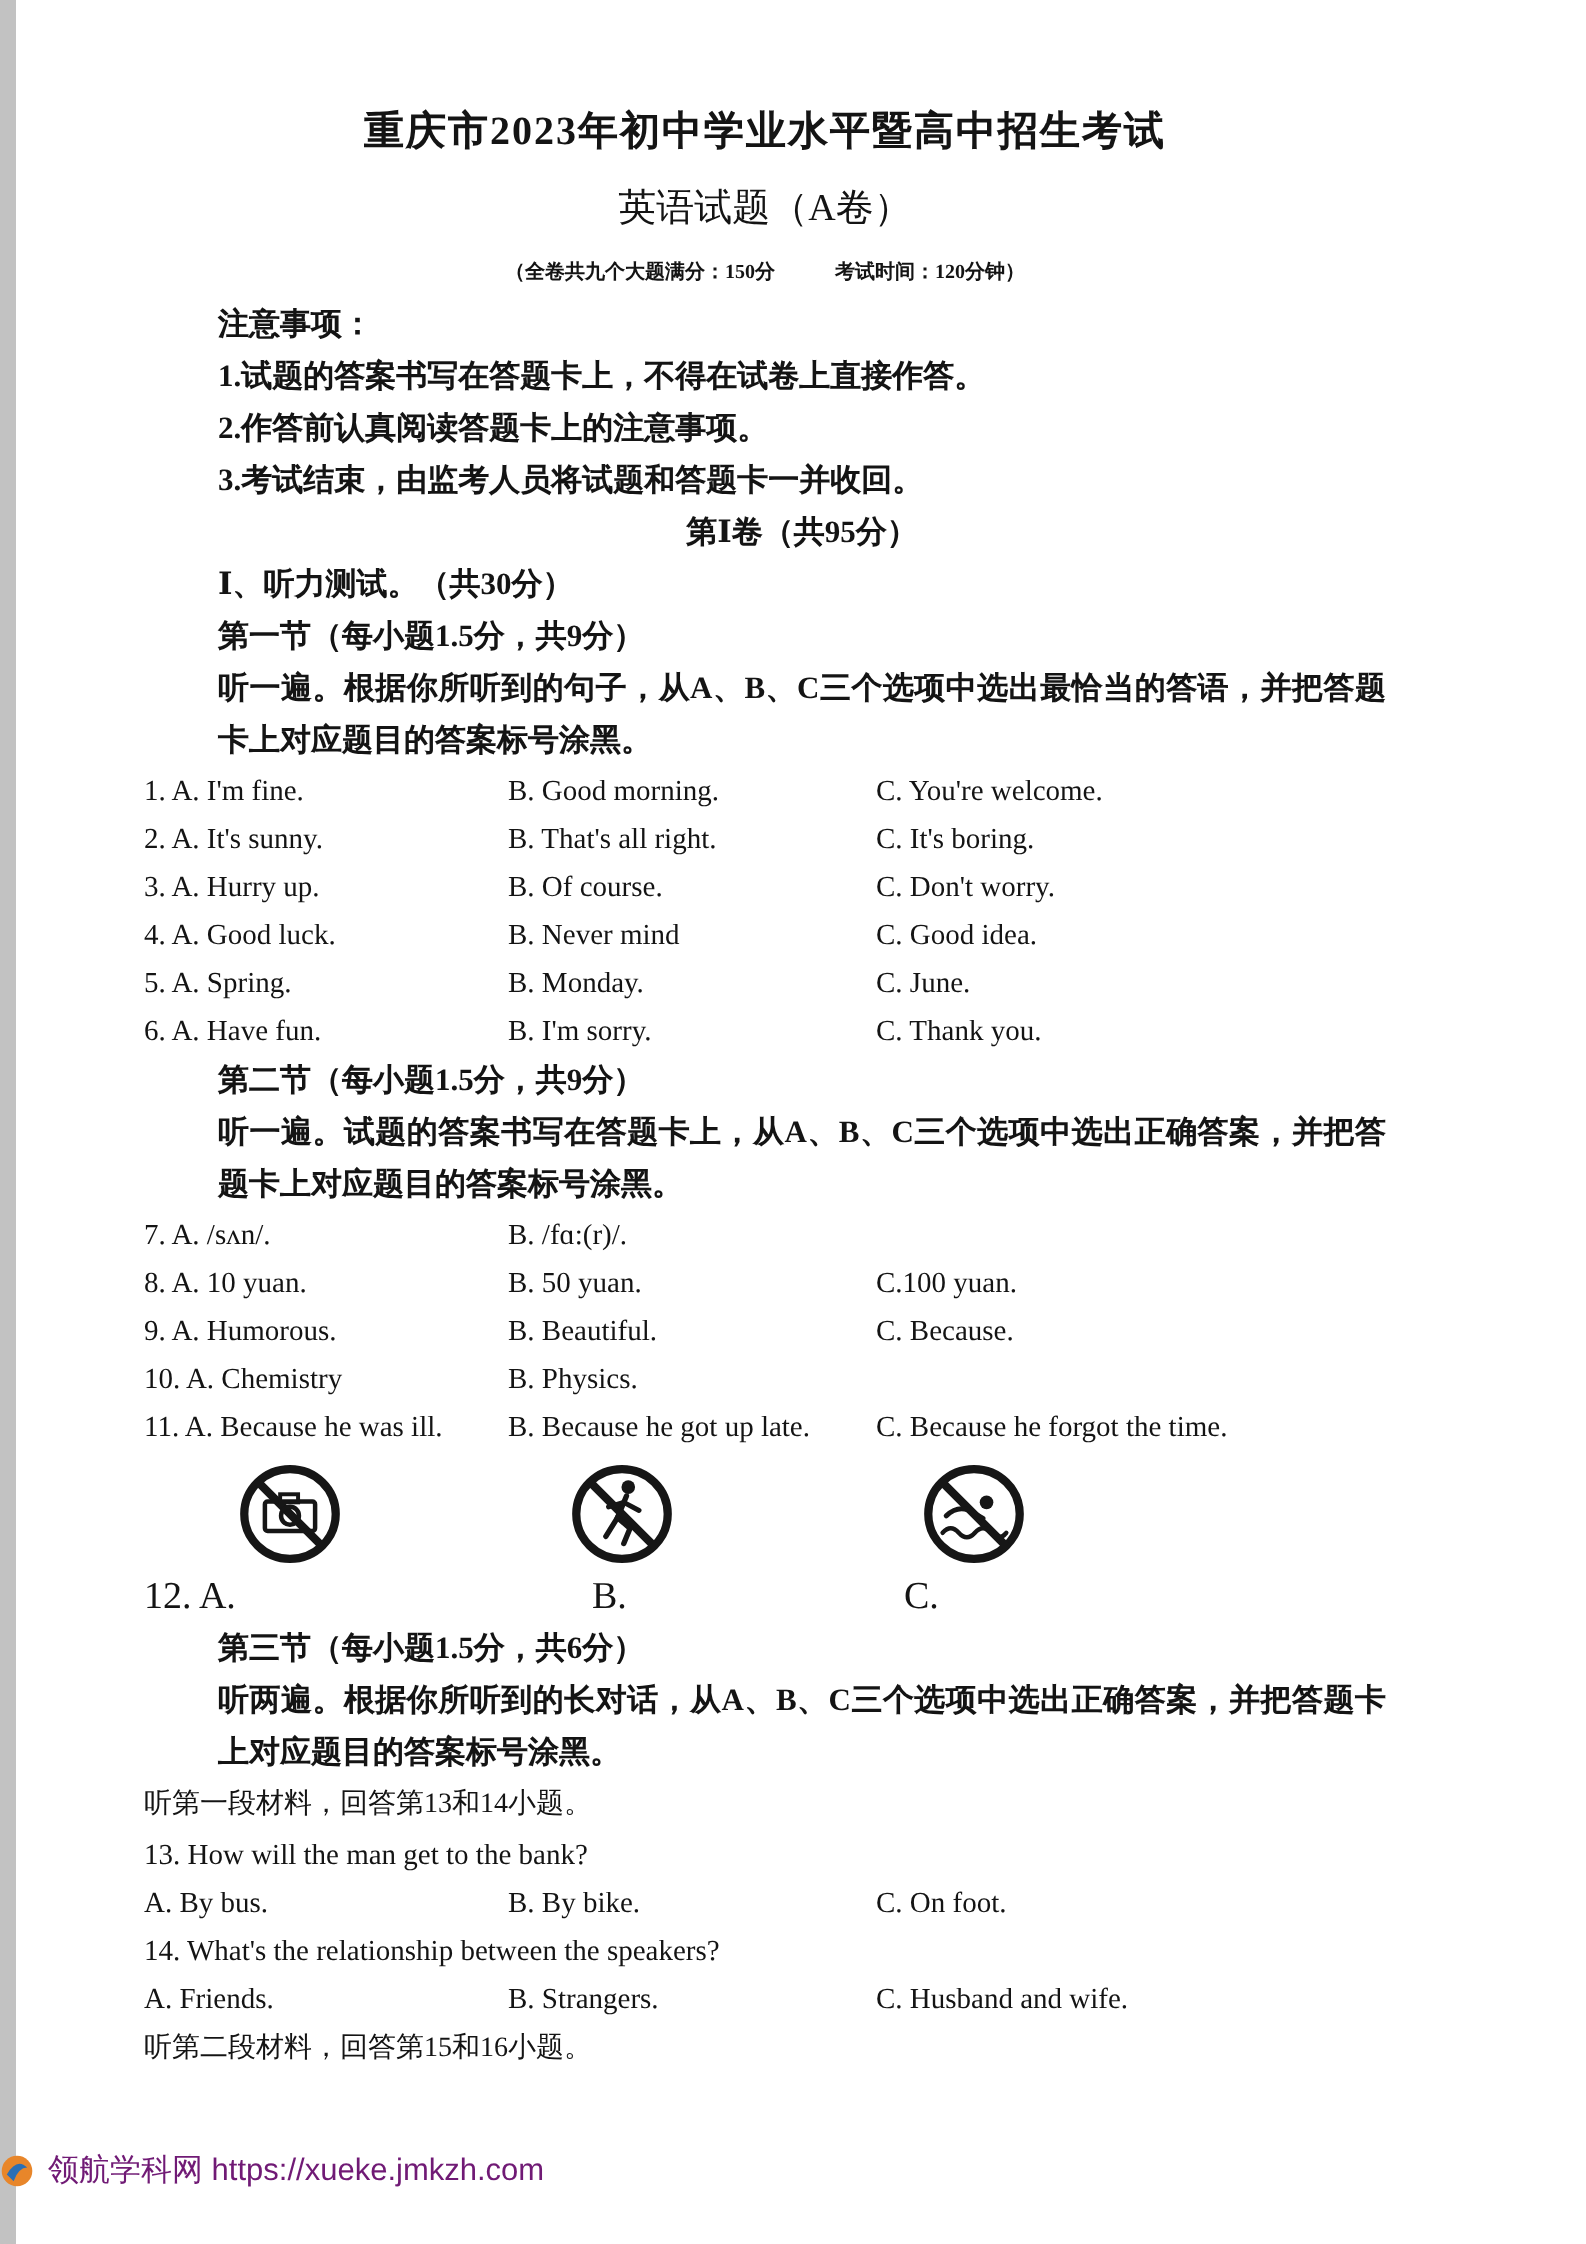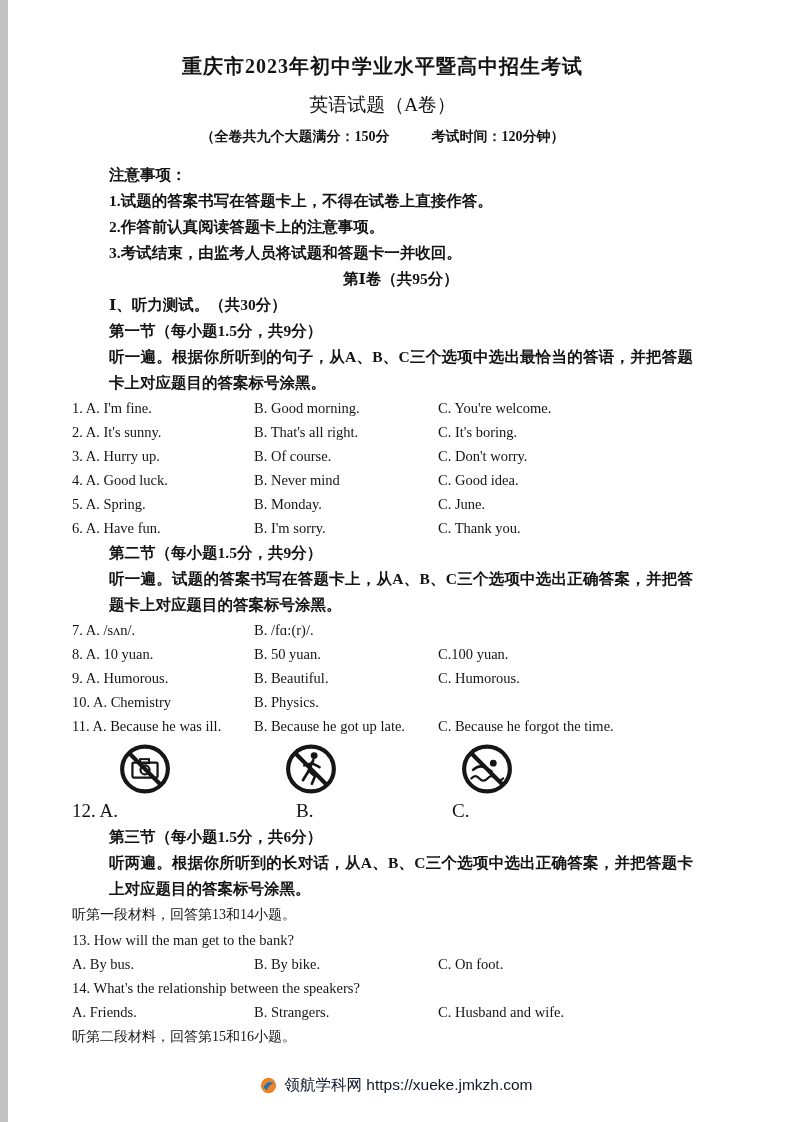--- a/index.html
+++ b/index.html
@@ -2,35 +2,35 @@
 <html><head>
 <meta charset="utf-8">
 <style>
   html,body{margin:0;padding:0;background:#ffffff;}
   .page{position:relative;width:793px;height:1122px;background:#ffffff;overflow:hidden;
         font-family:"Liberation Serif","DejaVu Serif",serif;color:#141414;}
   .left-strip{position:absolute;left:0;top:0;width:8px;height:1122px;background:#c2c2c2;}
   .content{padding:52px 100px 0 72px;}
   .title{font-size:20px;font-weight:700;text-align:center;letter-spacing:1px;line-height:28px;margin-bottom:12px;}
   .subtitle{font-size:19px;font-weight:400;text-align:center;line-height:26px;margin-bottom:6px;}
-  .meta{font-size:14px;font-weight:700;text-align:center;line-height:26px;margin-bottom:12px;}
+  .meta{font-size:10px;font-weight:700;text-align:center;line-height:26px;margin-bottom:0;}
   .cn{font-size:15.5px;font-weight:700;line-height:26px;margin-left:37px;}
   .cn-just{text-align:justify;}
   .center{text-align:center;}
   .opt-row{display:grid;grid-template-columns:182px 184px 1fr;font-size:14.5px;line-height:24px;}
   .en{font-size:14.5px;line-height:24px;}
   .material{font-size:14px;line-height:26px;}
   .icons-row{display:flex;align-items:flex-start;margin:5px 0 1px;height:54px;}
   .sign{display:block;}
   .sign-a{margin-left:46px;}
   .sign-b{margin-left:112px;}
   .sign-c{margin-left:122px;}
   .q12-row{display:grid;grid-template-columns:224px 156px 1fr;font-size:19px;line-height:26px;}
-  .footer{position:absolute;left:0;right:0;bottom:26px;display:flex;justify-content:center;align-items:center;gap:7px;
-          color:#0f172a;font-size:15.5px;font-family:"Liberation Sans","DejaVu Sans",sans-serif;}
+  .footer{position:absolute;left:0;right:0;bottom:26px;display:flex;justify-content:flex-start;align-items:center;gap:7px;
+          color:#701a75;font-size:15.5px;font-family:"Liberation Sans","DejaVu Sans",sans-serif;}
 </style>
 </head>
 <body>
 
 <div class="page">
   <div class="left-strip"></div>
 
   <div class="content">
     <div class="title">重庆市2023年初中学业水平暨高中招生考试</div>
     <div class="subtitle">英语试题（A卷）</div>
@@ -86,21 +86,21 @@
       <span>B. /fɑ:(r)/.</span>
     </div>
     <div class="opt-row">
       <span>8. A. 10 yuan.</span>
       <span>B. 50 yuan.</span>
       <span>C.100 yuan.</span>
     </div>
     <div class="opt-row">
       <span>9. A. Humorous.</span>
       <span>B. Beautiful.</span>
-      <span>C. Humorous.</span>
+      <span>C. Because.</span>
     </div>
     <div class="opt-row">
       <span>10. A. Chemistry</span>
       <span>B. Physics.</span>
     </div>
     <div class="opt-row">
       <span>11. A. Because he was ill.</span>
       <span>B. Because he got up late.</span>
       <span>C. Because he forgot the time.</span>
     </div>

